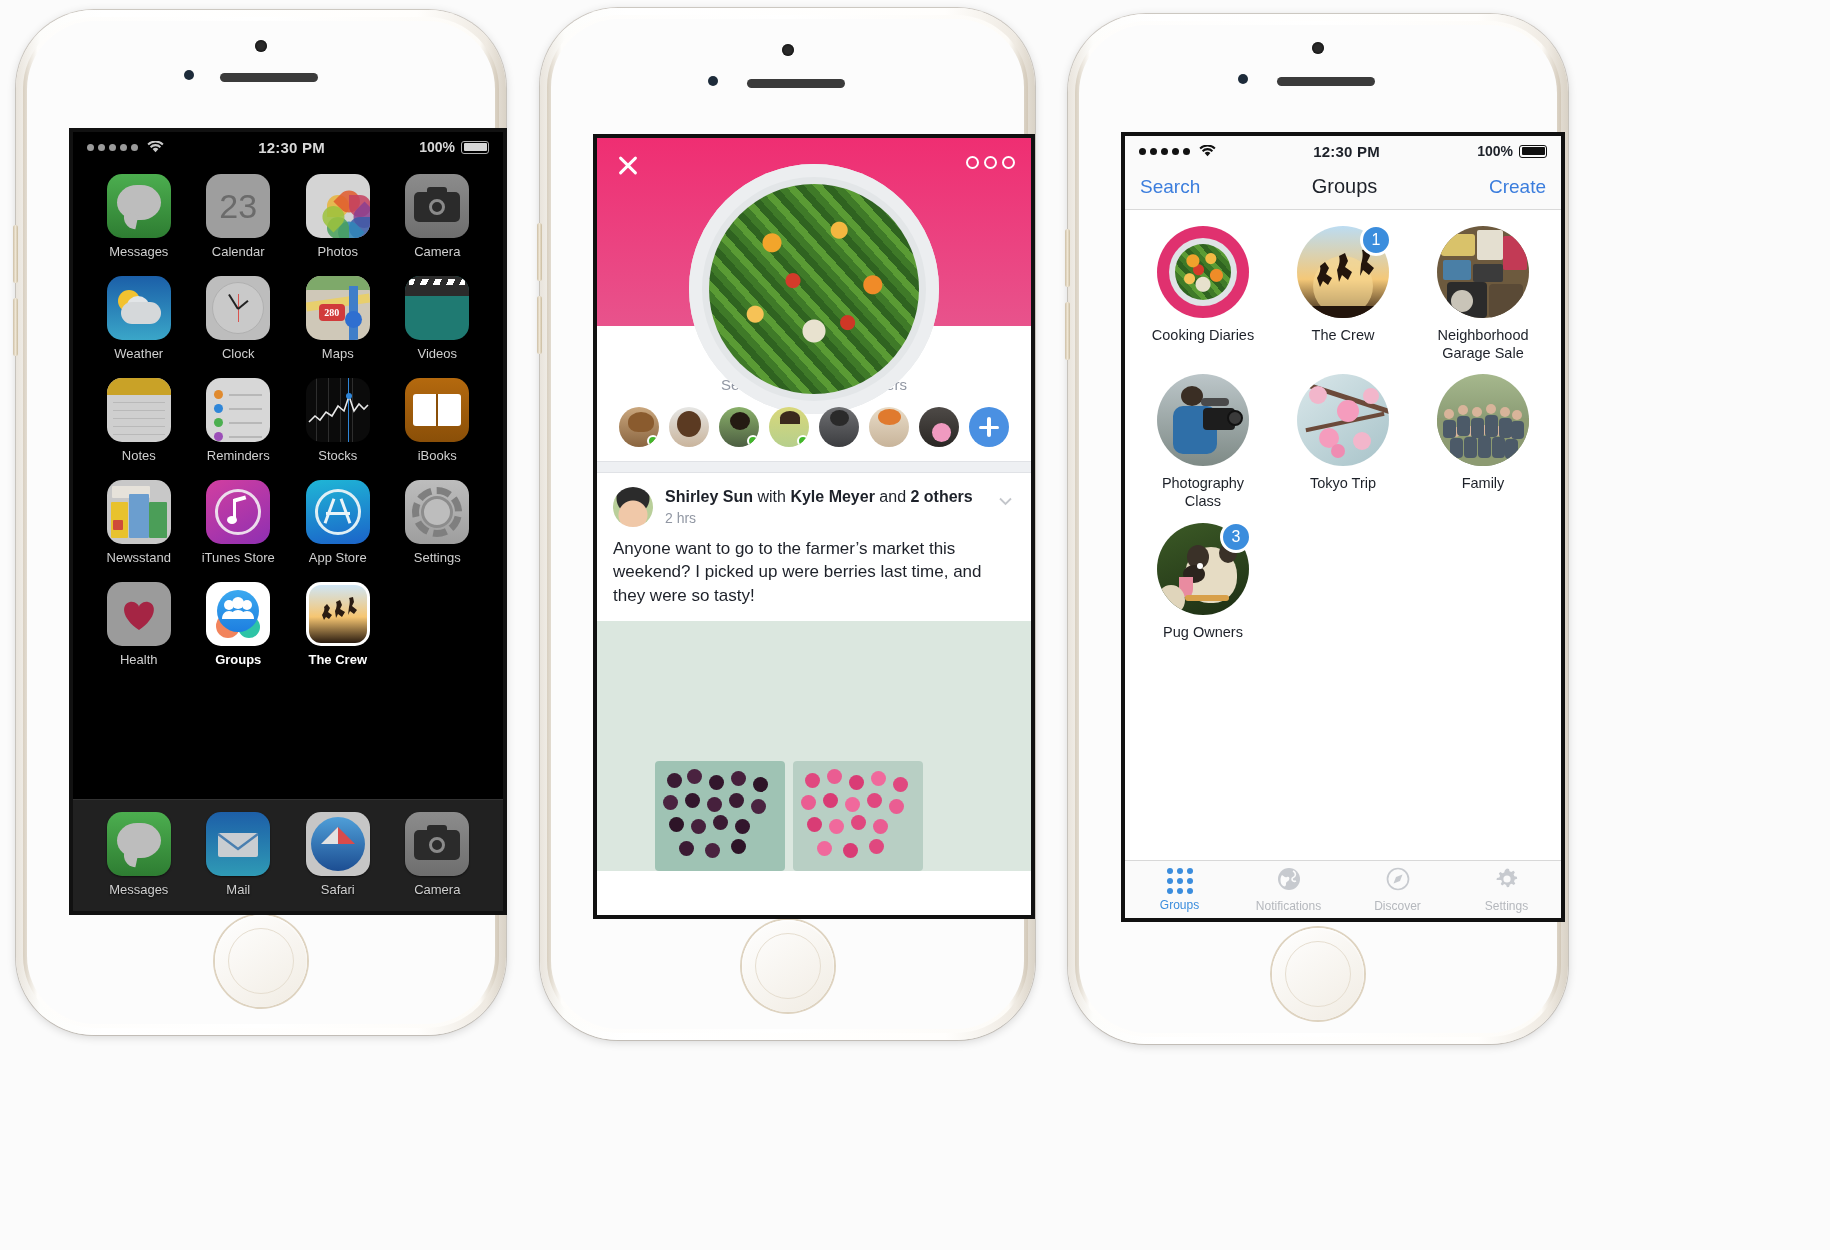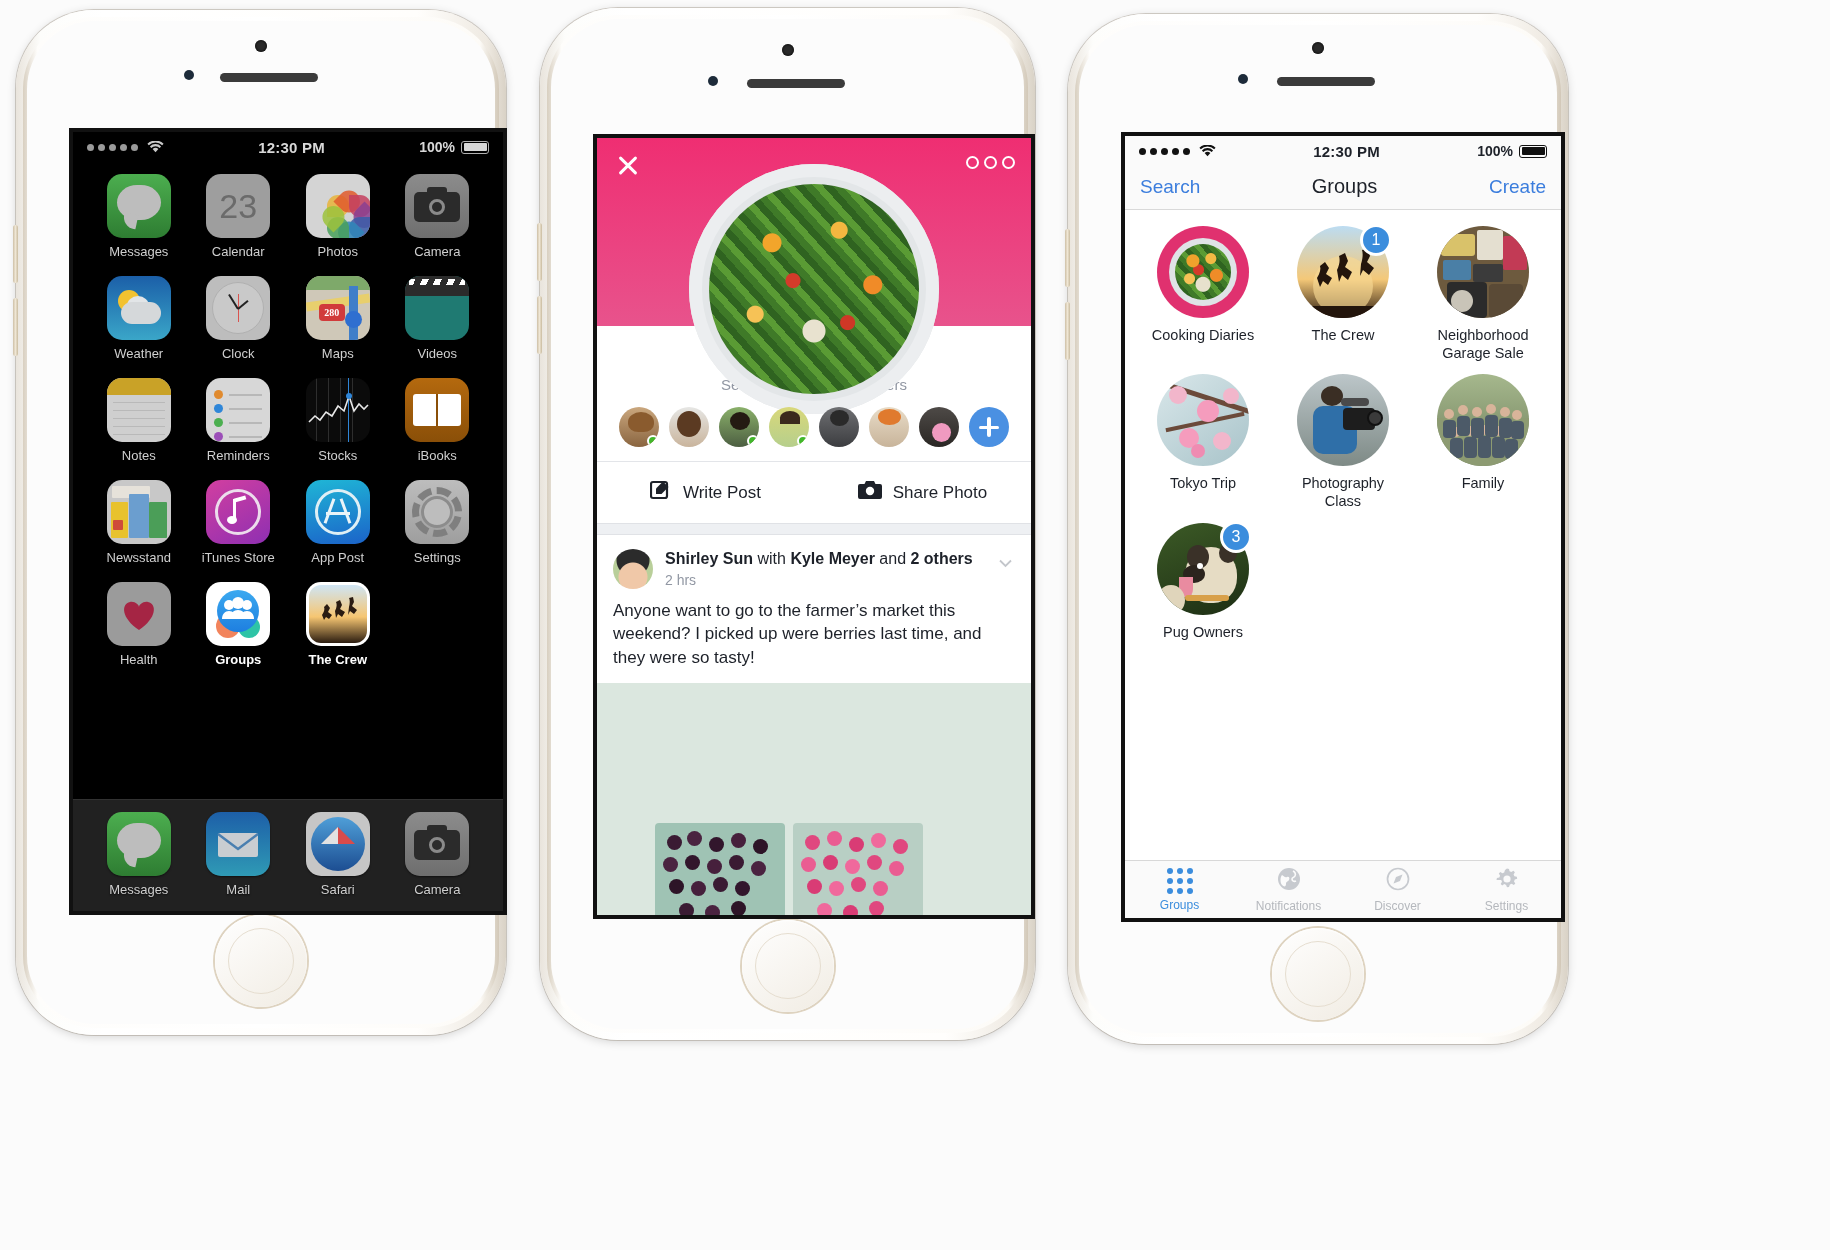--- a/index.html
+++ b/index.html
@@ -395,21 +395,21 @@
             <div class="nm">iTunes Store</div>
           </div>
 
           <div class="app">
             <div class="ico ic-app">
               <span style="position:absolute;inset:9px;border:3px solid #dfeff5;border-radius:50%"></span>
               <span style="position:absolute;left:22px;top:18px;width:3px;height:26px;background:#eaf4f8;transform:rotate(20deg)"></span>
               <span style="position:absolute;left:38px;top:18px;width:3px;height:26px;background:#eaf4f8;transform:rotate(-20deg)"></span>
               <span style="position:absolute;left:20px;top:32px;width:24px;height:3px;background:#eaf4f8"></span>
             </div>
-            <div class="nm">App Post</div>
+            <div class="nm">App Store</div>
           </div>
 
           <div class="app">
             <div class="ico ic-set">
               <span style="position:absolute;inset:7px;border-radius:50%;border:7px dashed #7f7f7f"></span>
               <span style="position:absolute;inset:16px;border-radius:50%;background:#bdbdbd;border:3px solid #8c8c8c"></span>
             </div>
             <div class="nm">Settings</div>
           </div>
 
@@ -540,40 +540,20 @@
           </div>
         <div class="mem" style="background:linear-gradient(180deg,#e8dcc8,#c8b49a)">
           <span style="position:absolute;left:9px;top:2px;width:23px;height:16px;border-radius:50%;background:#e07a2e;display:block"></span>
           </div>
         <div class="mem" style="background:linear-gradient(180deg,#4e4a47,#2a2724)">
           <span style="position:absolute;left:13px;top:16px;width:19px;height:19px;border-radius:50%;background:#f09ac0;display:block"></span>
           </div>
         <div class="addm"></div>
       </div>
 
-      <div class="g-actions">
-        <div class="g-act">
-          <span>
-            <svg width="22" height="22" viewBox="0 0 22 22">
-                <rect x="1" y="3" width="16" height="16" rx="2" fill="none" stroke="#1d2129" stroke-width="2.2"></rect>
-                <path d="M13 2.5l5.5 5.5-7 7H6v-5.5z" fill="#1d2129"></path>
-              </svg>
-          </span>
-          <span>Write Post</span>
-        </div>
-        <div class="g-act">
-          <span>
-            <svg width="24" height="20" viewBox="0 0 24 20">
-                <path d="M8 1h8l1.5 3H22a2 2 0 0 1 2 2v11a2 2 0 0 1-2 2H2a2 2 0 0 1-2-2V6a2 2 0 0 1 2-2h4.5z" fill="#1d2129"></path>
-                <circle cx="12" cy="11" r="4.2" fill="#fff"></circle>
-              </svg>
-          </span>
-          <span>Share Photo</span>
-        </div>
-      </div>
 
       <div class="sep"></div>
 
       <div class="post">
         <div class="post-head">
           <div class="post-av"></div>
           <div class="post-meta">
             <div class="post-names">
               <b>Shirley Sun</b>
               <span>with</span>
@@ -727,45 +707,45 @@
               <span style="position:absolute;left:10px;top:56px;width:40px;height:36px;background:#2b2b2b;border-radius:4px"></span>
               <span style="position:absolute;left:52px;top:58px;width:34px;height:34px;background:#5a4a36;border-radius:4px"></span>
               <span style="position:absolute;left:14px;top:64px;width:22px;height:22px;border-radius:50%;background:#c9c4b8"></span>
             </div>
           </div>
           <div class="glabel">Neighborhood Garage Sale</div>
         </div>
 
         <div class="gcell">
           <div class="gav">
+            <div class="img" style="background:linear-gradient(180deg,#bcc6c9,#7e8a86)">
+              <span style="position:absolute;left:24px;top:12px;width:22px;height:20px;border-radius:50%;background:#3a2e24"></span>
+              <span style="position:absolute;left:16px;top:32px;width:44px;height:48px;border-radius:10px;background:#2f6fa8"></span>
+              <span style="position:absolute;left:46px;top:34px;width:32px;height:22px;border-radius:4px;background:#1d1d1d"></span>
+              <span style="position:absolute;left:70px;top:36px;width:16px;height:16px;border-radius:50%;background:#3a3a3a;border:2px solid #111"></span>
+              <span style="position:absolute;left:44px;top:24px;width:28px;height:8px;border-radius:4px;background:#4a4a4a"></span>
+            </div>
+          </div>
+          <div class="glabel">Photography Class</div>
+        </div>
+
+        <div class="gcell">
+          <div class="gav">
             <div class="img" style="background:linear-gradient(140deg,#d9e7ea,#a8c3c9)">
               <span style="position:absolute;left:-4px;top:20px;width:100px;height:5px;background:#6b4a3a;transform:rotate(18deg)"></span>
               <span style="position:absolute;left:8px;top:46px;width:80px;height:4px;background:#6b4a3a;transform:rotate(-12deg)"></span>
               <span style="position:absolute;left:12px;top:12px;width:18px;height:18px;border-radius:50%;background:#f2b6cb"></span>
               <span style="position:absolute;left:40px;top:26px;width:22px;height:22px;border-radius:50%;background:#f59cbd"></span>
               <span style="position:absolute;left:66px;top:14px;width:16px;height:16px;border-radius:50%;background:#f2b6cb"></span>
               <span style="position:absolute;left:22px;top:54px;width:20px;height:20px;border-radius:50%;background:#f59cbd"></span>
               <span style="position:absolute;left:56px;top:58px;width:18px;height:18px;border-radius:50%;background:#f2b6cb"></span>
               <span style="position:absolute;left:34px;top:70px;width:14px;height:14px;border-radius:50%;background:#ef8cb2"></span>
             </div>
           </div>
           <div class="glabel">Tokyo Trip</div>
-        </div>
-
-        <div class="gcell">
-          <div class="gav">
-            <div class="img" style="background:linear-gradient(180deg,#bcc6c9,#7e8a86)">
-              <span style="position:absolute;left:24px;top:12px;width:22px;height:20px;border-radius:50%;background:#3a2e24"></span>
-              <span style="position:absolute;left:16px;top:32px;width:44px;height:48px;border-radius:10px;background:#2f6fa8"></span>
-              <span style="position:absolute;left:46px;top:34px;width:32px;height:22px;border-radius:4px;background:#1d1d1d"></span>
-              <span style="position:absolute;left:70px;top:36px;width:16px;height:16px;border-radius:50%;background:#3a3a3a;border:2px solid #111"></span>
-              <span style="position:absolute;left:44px;top:24px;width:28px;height:8px;border-radius:4px;background:#4a4a4a"></span>
-            </div>
-          </div>
-          <div class="glabel">Photography Class</div>
         </div>
 
         <div class="gcell">
           <div class="gav">
             <div class="img" style="background:linear-gradient(180deg,#a6b88d,#6f7f5c)">
               <span style="position:absolute;left:0;top:44px;width:92px;height:48px;background:#8d9b72"></span>
               <svg width="92" height="92" style="position:absolute;inset:0">
                 <g fill="#d8b49a">
                   <circle cx="12" cy="40" r="5"></circle>
                     <circle cx="26" cy="36" r="5"></circle>

